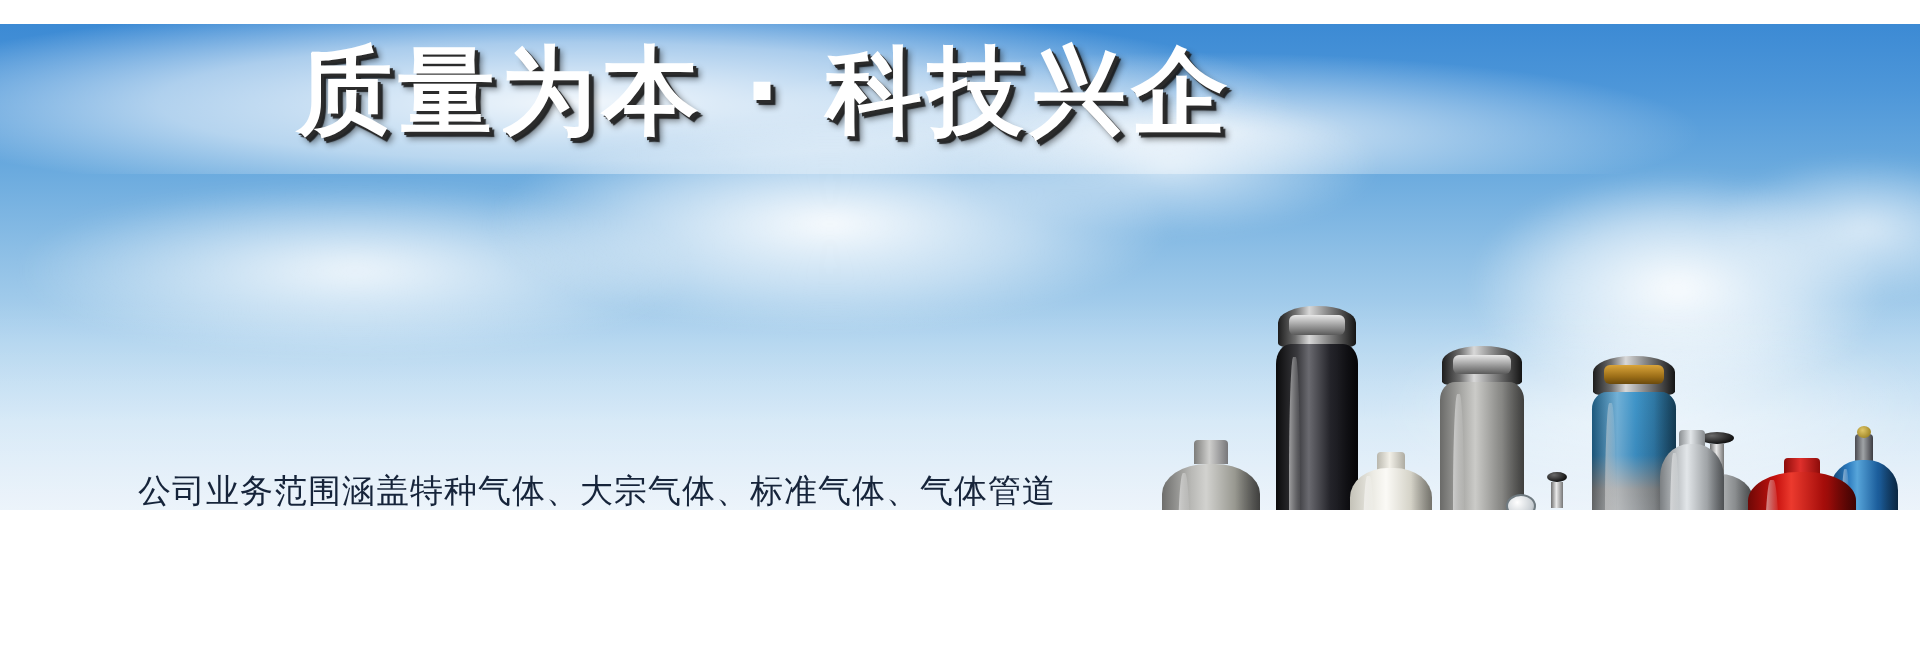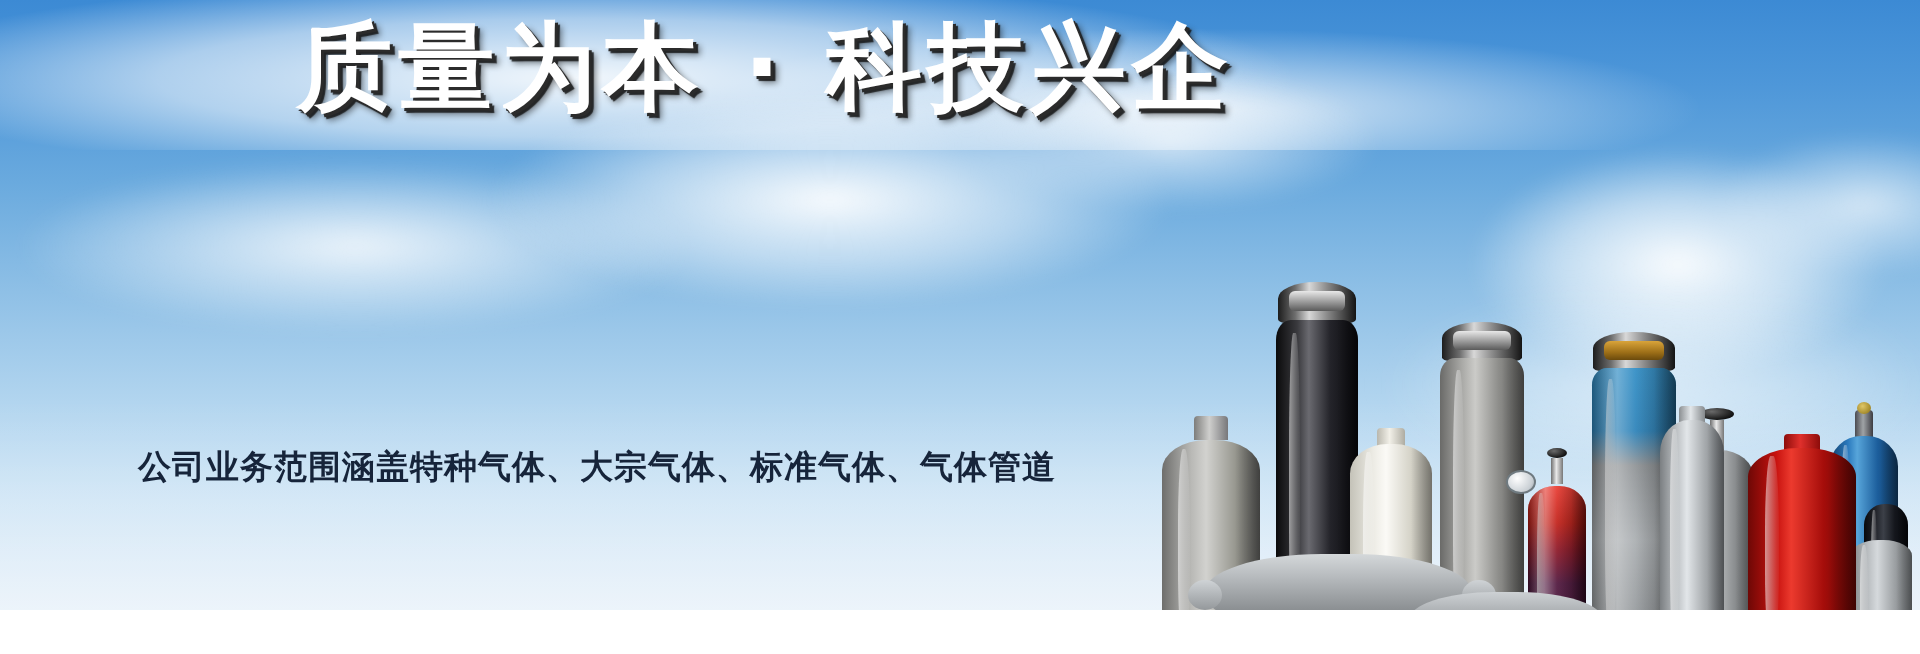--- a/index.html
+++ b/index.html
@@ -1,30 +1,31 @@
 <!DOCTYPE html>
 <html><head>
 <meta charset="utf-8">
 <style>
   html,body{margin:0;padding:0;}
   body{
     width:1920px;height:654px;overflow:hidden;
     font-family:"Liberation Sans",sans-serif;
   }
   #banner{
-    position:relative;width:1920px;height:610px;overflow:hidden;
+    position:relative;width:1920px;height:486px;overflow:hidden;
     background:
       linear-gradient(to bottom,
         #3c8ad4 0%,
         #4e97d9 14%,
         #6aaade 30%,
         #8fc0e6 48%,
         #b2d5ef 66%,
         #cde4f5 82%,
         #dceaf7 100%);
+    margin-top: 24px;
   }
 
   #cloud-band-top{
     position:absolute;left:0;top:-40px;width:1920px;height:190px;
     background:radial-gradient(ellipse 52% 74% at 30% 62%, rgba(255,255,255,.92) 0%, rgba(255,255,255,.55) 42%, rgba(255,255,255,0) 72%),
                radial-gradient(ellipse 38% 60% at 62% 78%, rgba(255,255,255,.80) 0%, rgba(255,255,255,0) 70%);
   }
   #cloud-mid-left{
     position:absolute;left:-140px;top:120px;width:900px;height:230px;
     background:radial-gradient(ellipse 50% 50% at 55% 55%, rgba(255,255,255,.85) 0%, rgba(255,255,255,.35) 45%, rgba(255,255,255,0) 75%);
@@ -91,21 +92,21 @@
     font-family:"DejaVu Sans","Liberation Sans",sans-serif;
     font-weight:bold;font-size:50px;letter-spacing:2px;
     color:#11409a;
     white-space:nowrap;
   }
 
   
   #paragraph{
     position:absolute;left:88px;top:440px;width:990px;
     font-family:"Liberation Serif","DejaVu Serif",serif;
-    font-weight:bold;
+    font-weight:normal;
     font-size:33px;
     line-height:55px;
     color:#16243a;
     letter-spacing:1px;
   }
   #paragraph .p-line{white-space:nowrap;}
   #paragraph .p-line.indent{padding-left:50px;}
 
   
   #cylinders{position:absolute;left:1150px;top:180px;width:770px;height:474px;}

